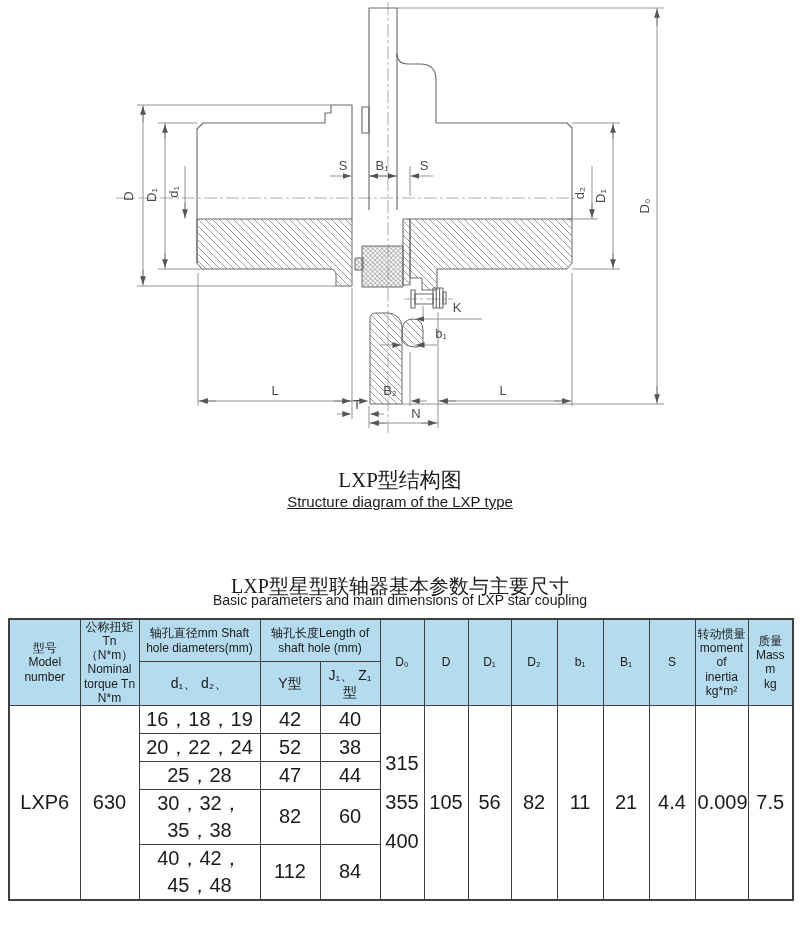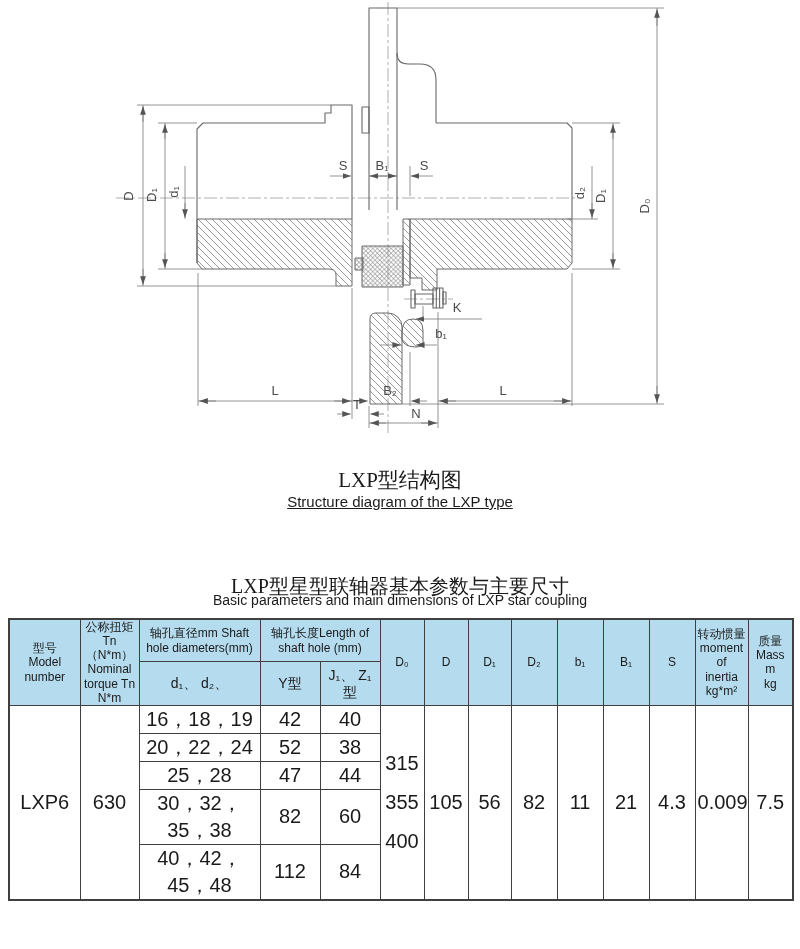--- a/index.html
+++ b/index.html
@@ -234,21 +234,21 @@
           <td class="body-cell">42</td>
           <td class="body-cell">40</td>
           <td class="body-cell d0-col" rowspan="5">315
 355
 400</td>
           <td class="body-cell" rowspan="5">105</td>
           <td class="body-cell" rowspan="5">56</td>
           <td class="body-cell" rowspan="5">82</td>
           <td class="body-cell" rowspan="5">11</td>
           <td class="body-cell" rowspan="5">21</td>
-          <td class="body-cell" rowspan="5">4.3</td>
+          <td class="body-cell" rowspan="5">4.4</td>
           <td class="body-cell" rowspan="5">0.009</td>
           <td class="body-cell" rowspan="5">7.5</td>
         </tr>
         <tr style="height:23px">
           <td class="body-cell d-col">20，22，24</td>
           <td class="body-cell">52</td>
           <td class="body-cell">38</td>
         </tr>
         <tr style="height:23px">
           <td class="body-cell d-col">25，28</td>

